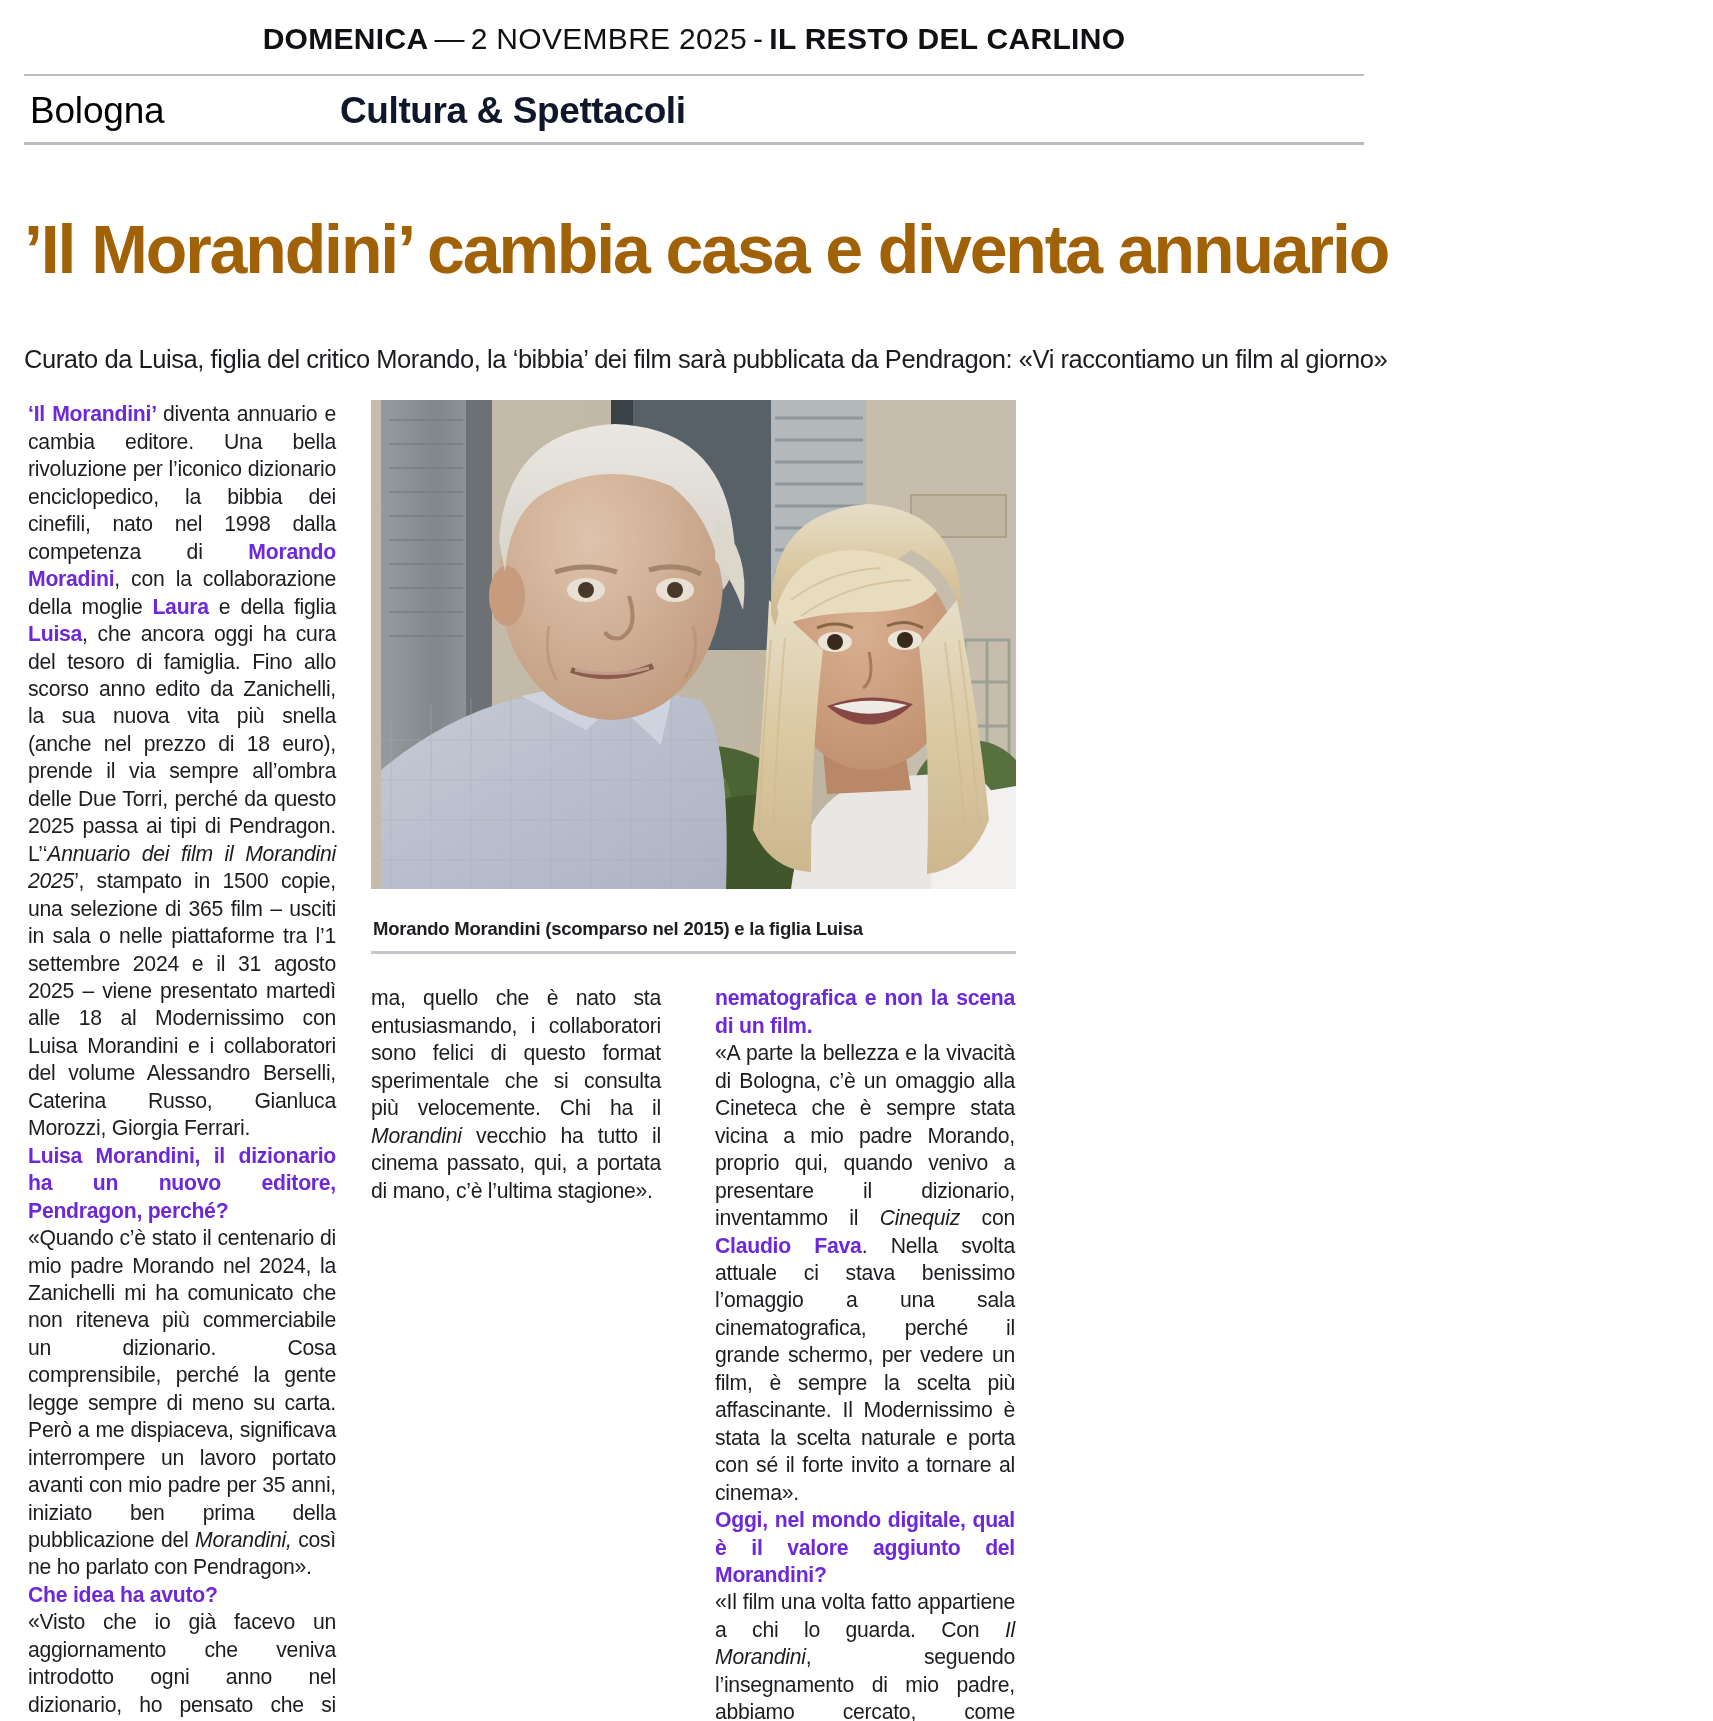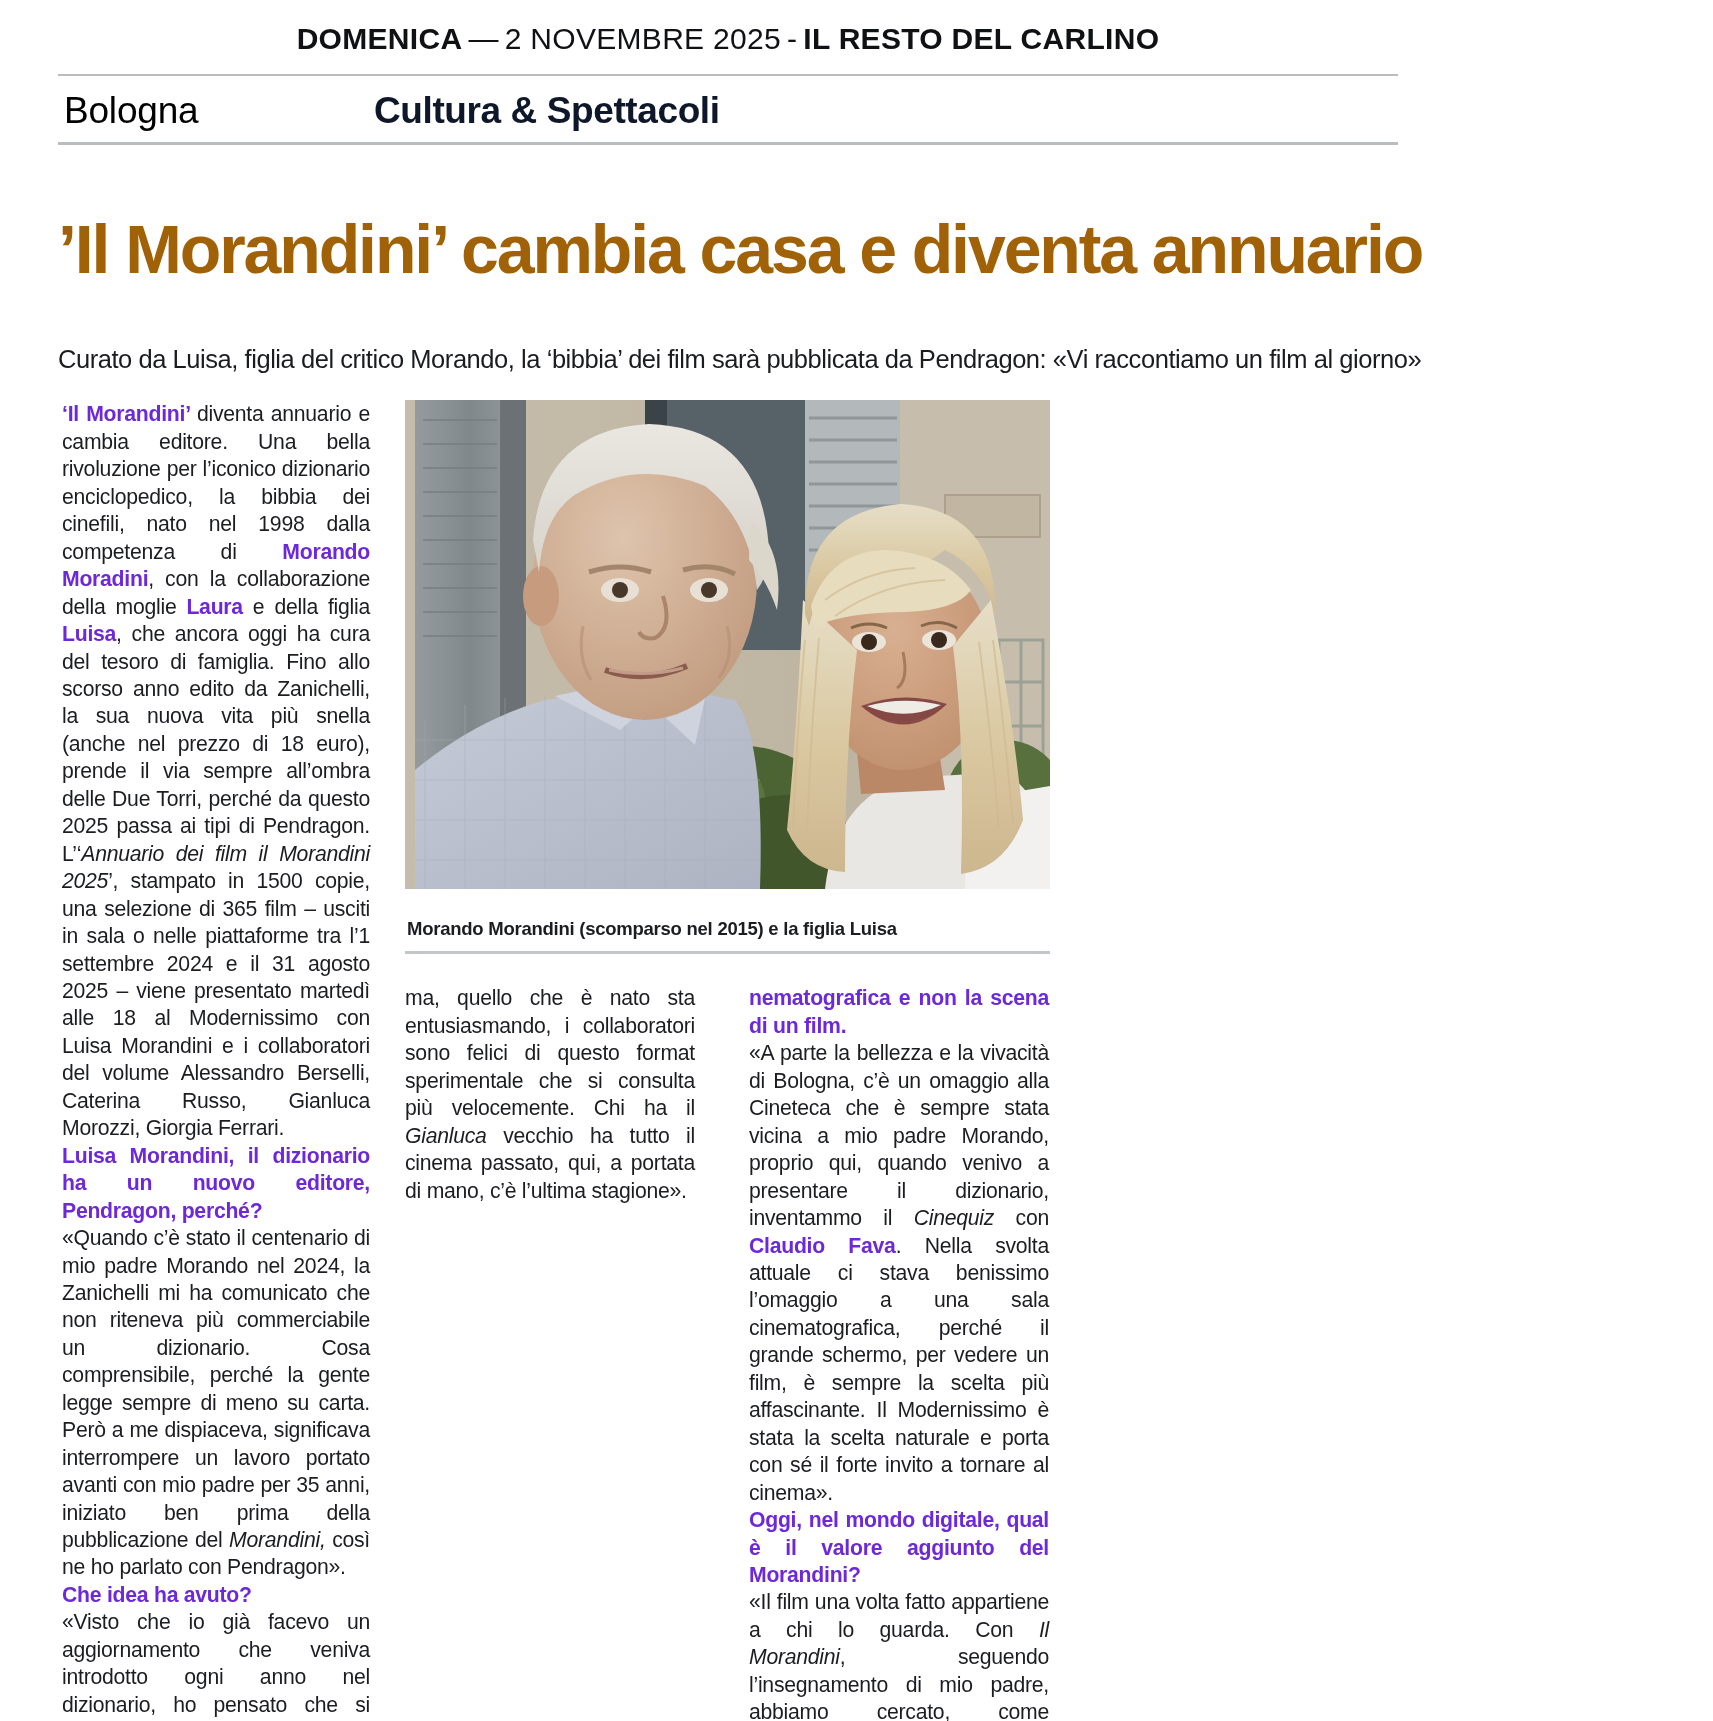--- a/index.html
+++ b/index.html
@@ -15,21 +15,20 @@
     -webkit-font-smoothing: antialiased;
     overflow: hidden;
   }
 
   .page {
     position: relative;
     width: 1388px;
     height: 1721px;
     background: #fff;
     box-sizing: border-box;
-    margin-left: 34px;
   }
 
   
   .masthead {
     height: 62px;
     display: flex;
     align-items: center;
     justify-content: center;
     padding-top: 16px;
     box-sizing: border-box;
@@ -355,21 +354,21 @@
     </div>
 
     <div class="col" id="col1">
         <p><b>‘Il Morandini’ </b><span>diventa annuario e cambia editore. Una bella rivoluzione per l’iconico dizionario enciclopedico, la bibbia dei cinefili, nato nel 1998 dalla competenza di </span><b>Morando Moradini</b><span>, con la collaborazione della moglie </span><b>Laura</b><span> e della figlia </span><b>Luisa</b><span>, che ancora oggi ha cura del tesoro di famiglia. Fino allo scorso anno edito da Zanichelli, la sua nuova vita più snella (anche nel prezzo di 18 euro), prende il via sempre all’ombra delle Due Torri, perché da questo 2025 passa ai tipi di Pendragon. L’‘</span><i>Annuario dei film il Morandini 2025</i><span>’, stampato in 1500 copie, una selezione di 365 film – usciti in sala o nelle piattaforme tra l’1 settembre 2024 e il 31 agosto 2025 – viene presentato martedì alle 18 al Modernissimo con Luisa Morandini e i collaboratori del volume Alessandro Berselli, Caterina Russo, Gianluca Morozzi, Giorgia Ferrari.</span></p>
         <p class="q">Luisa Morandini, il dizionario ha un nuovo editore, Pendragon, perché?</p>
         <p><span>«Quando c’è stato il centenario di mio padre Morando nel 2024, la Zanichelli mi ha comunicato che non riteneva più commerciabile un dizionario. Cosa comprensibile, perché la gente legge sempre di meno su carta. Però a me dispiaceva, significava interrompere un lavoro portato avanti con mio padre per 35 anni, iniziato ben prima della pubblicazione del </span><i>Morandini,</i><span> così ne ho parlato con Pendragon».</span></p>
         <p class="q">Che idea ha avuto?</p>
         <p><span>«Visto che io già facevo un aggiornamento che veniva introdotto ogni anno nel dizionario, ho pensato che si poteva provare a fare un volume solo con l’aggiornamento. Non esiste un annuario che non sia legato a un sito, inoltre l’idea di 365 schede di film, una al giorno, poteva essere divertente. Insom-</span></p>
       </div>
     <div class="col" id="col2">
-        <p><span>ma, quello che è nato sta entusiasmando, i collaboratori sono felici di questo format sperimentale che si consulta più velocemente. Chi ha il </span><i>Gianluca</i><span> vecchio ha tutto il cinema passato, qui, a portata di mano, c’è l’ultima stagione».</span></p>
+        <p><span>ma, quello che è nato sta entusiasmando, i collaboratori sono felici di questo format sperimentale che si consulta più velocemente. Chi ha il </span><i>Morandini</i><span> vecchio ha tutto il cinema passato, qui, a portata di mano, c’è l’ultima stagione».</span></p>
       </div>
     <div class="col" id="col3">
       <p class="q">nematografica e non la scena di un film.</p>
         <p><span>«A parte la bellezza e la vivacità di Bologna, c’è un omaggio alla Cineteca che è sempre stata vicina a mio padre Morando, proprio qui, quando venivo a presentare il dizionario, inventammo il </span><i>Cinequiz</i><span> con </span><b>Claudio Fava</b><span>. Nella svolta attuale ci stava benissimo l’omaggio a una sala cinematografica, perché il grande schermo, per vedere un film, è sempre la scelta più affascinante. Il Modernissimo è stata la scelta naturale e porta con sé il forte invito a tornare al cinema».</span></p>
         <p class="q">Oggi, nel mondo digitale, qual è il valore aggiunto del Morandini?</p>
         <p><span>«Il film una volta fatto appartiene a chi lo guarda. Con </span><i>Il Morandini</i><span>, seguendo l’insegnamento di mio padre, abbiamo cercato, come spettatori-criticii, di scrivere con una certa uniformità di stile e contenuti, delle indicazioni che portano oltre la lettura personale».</span></p>
     </div>
 
   </div>
 </div>

